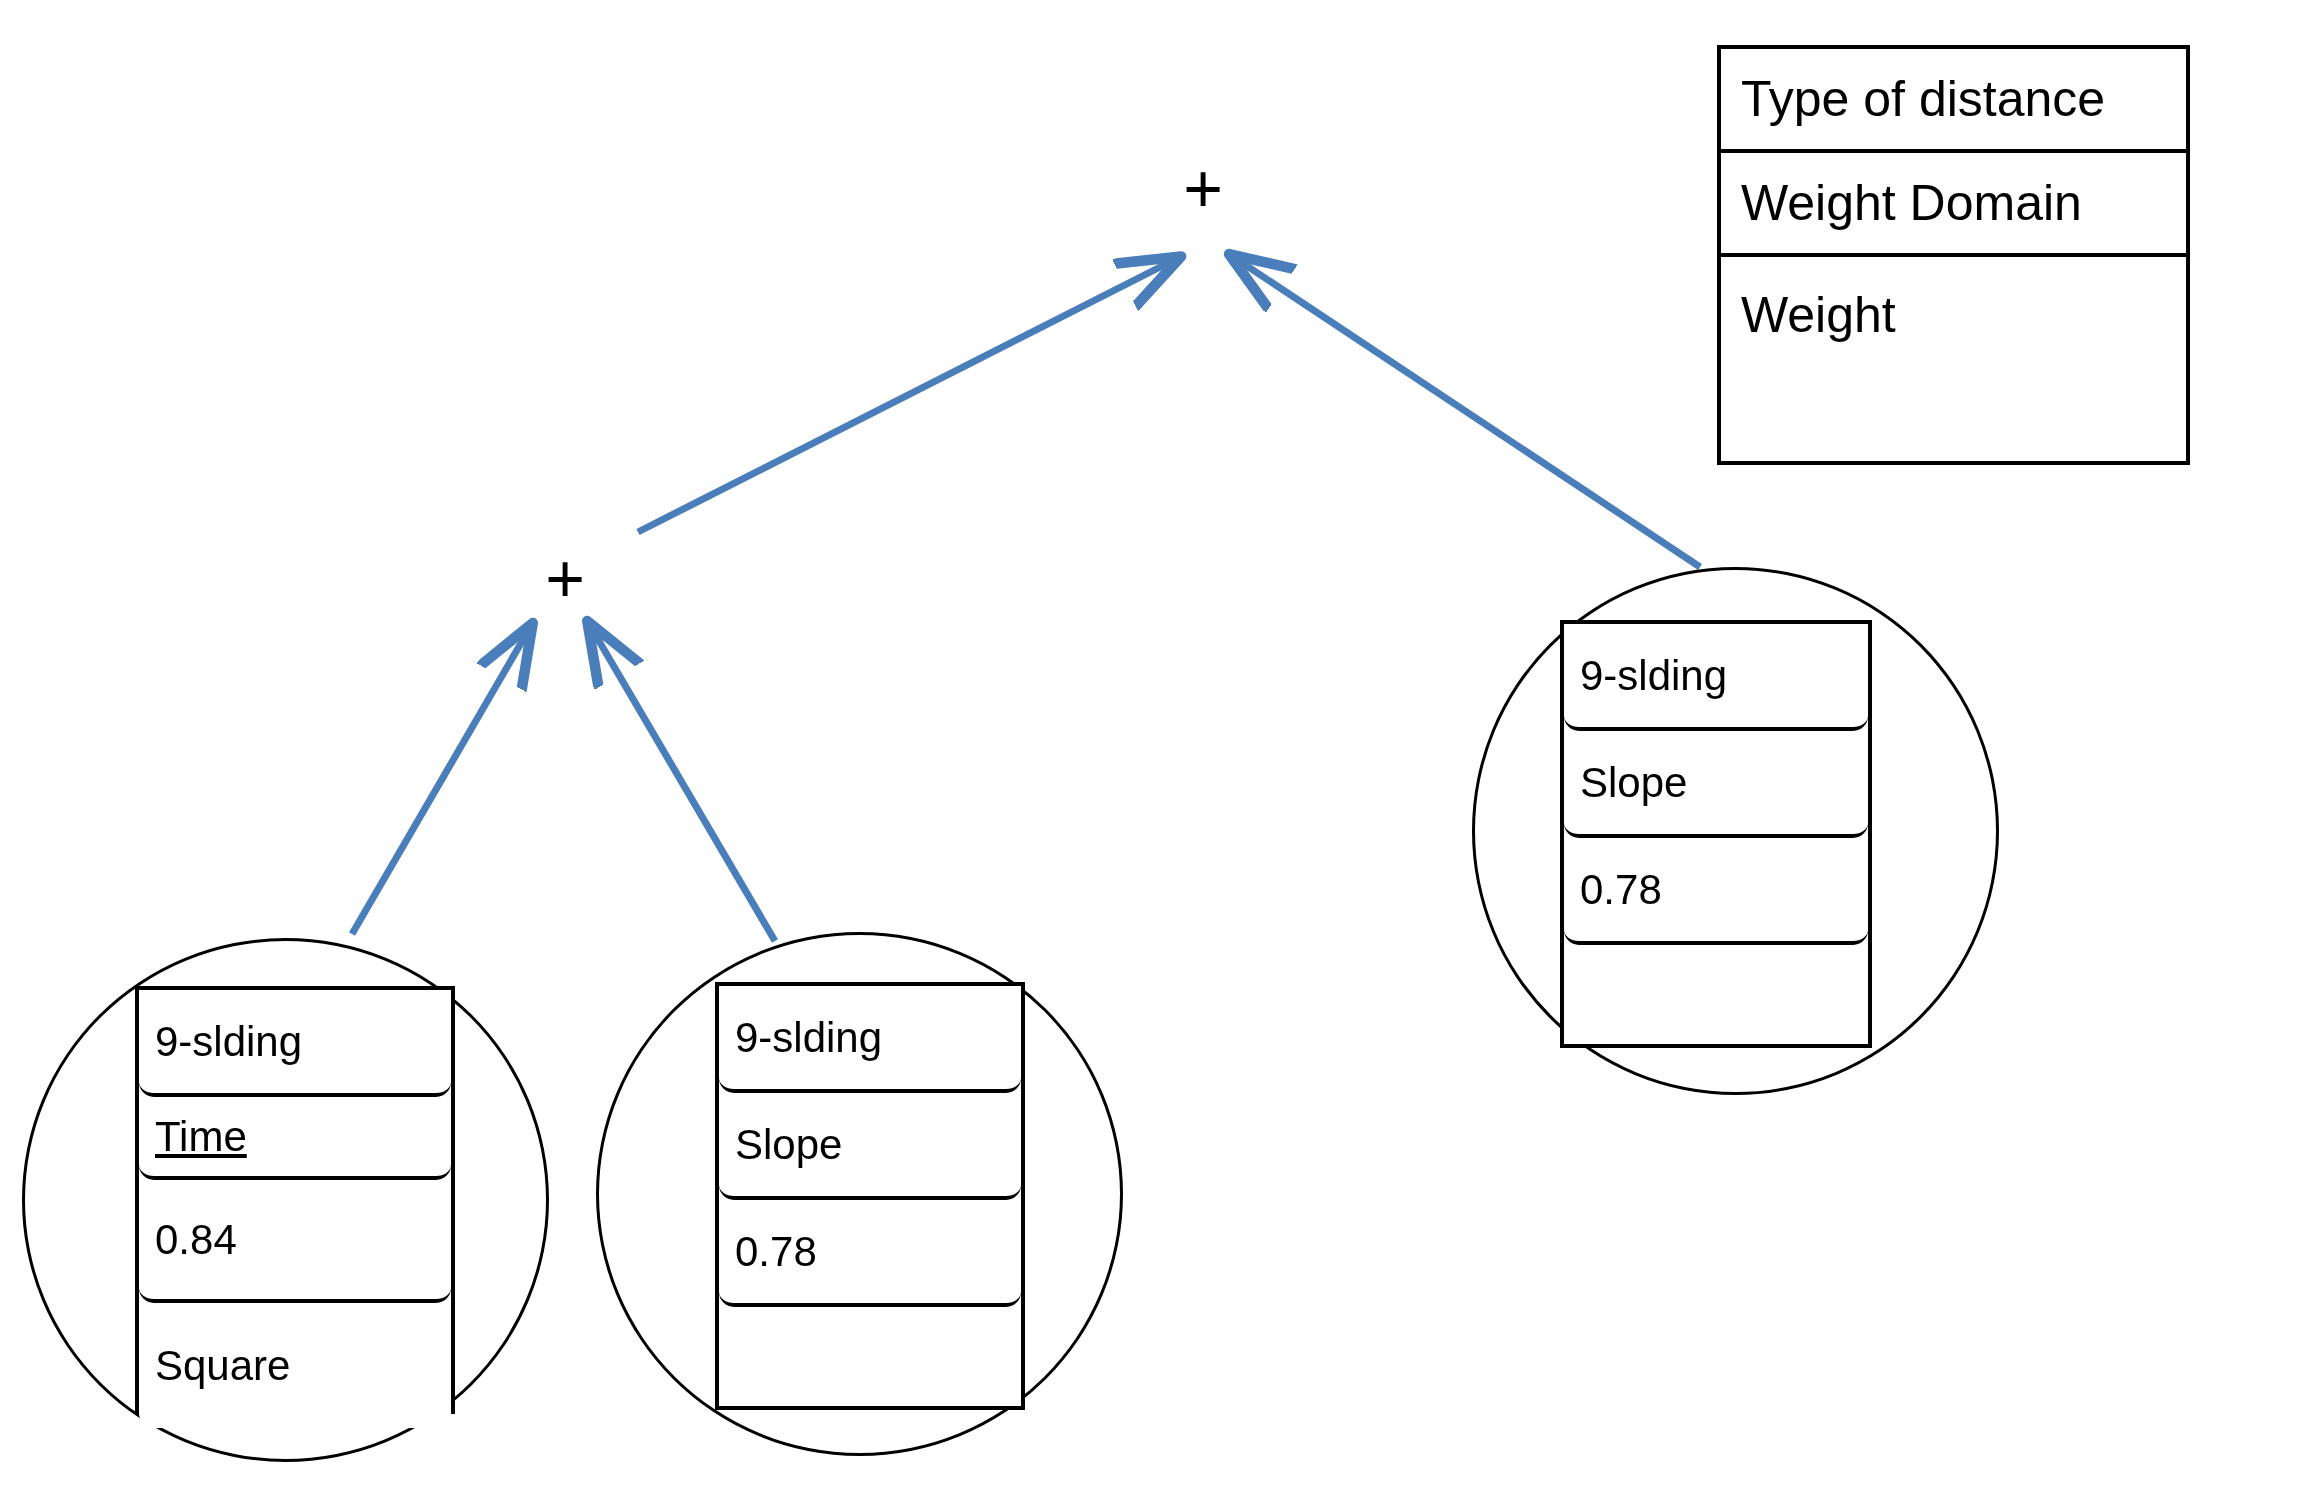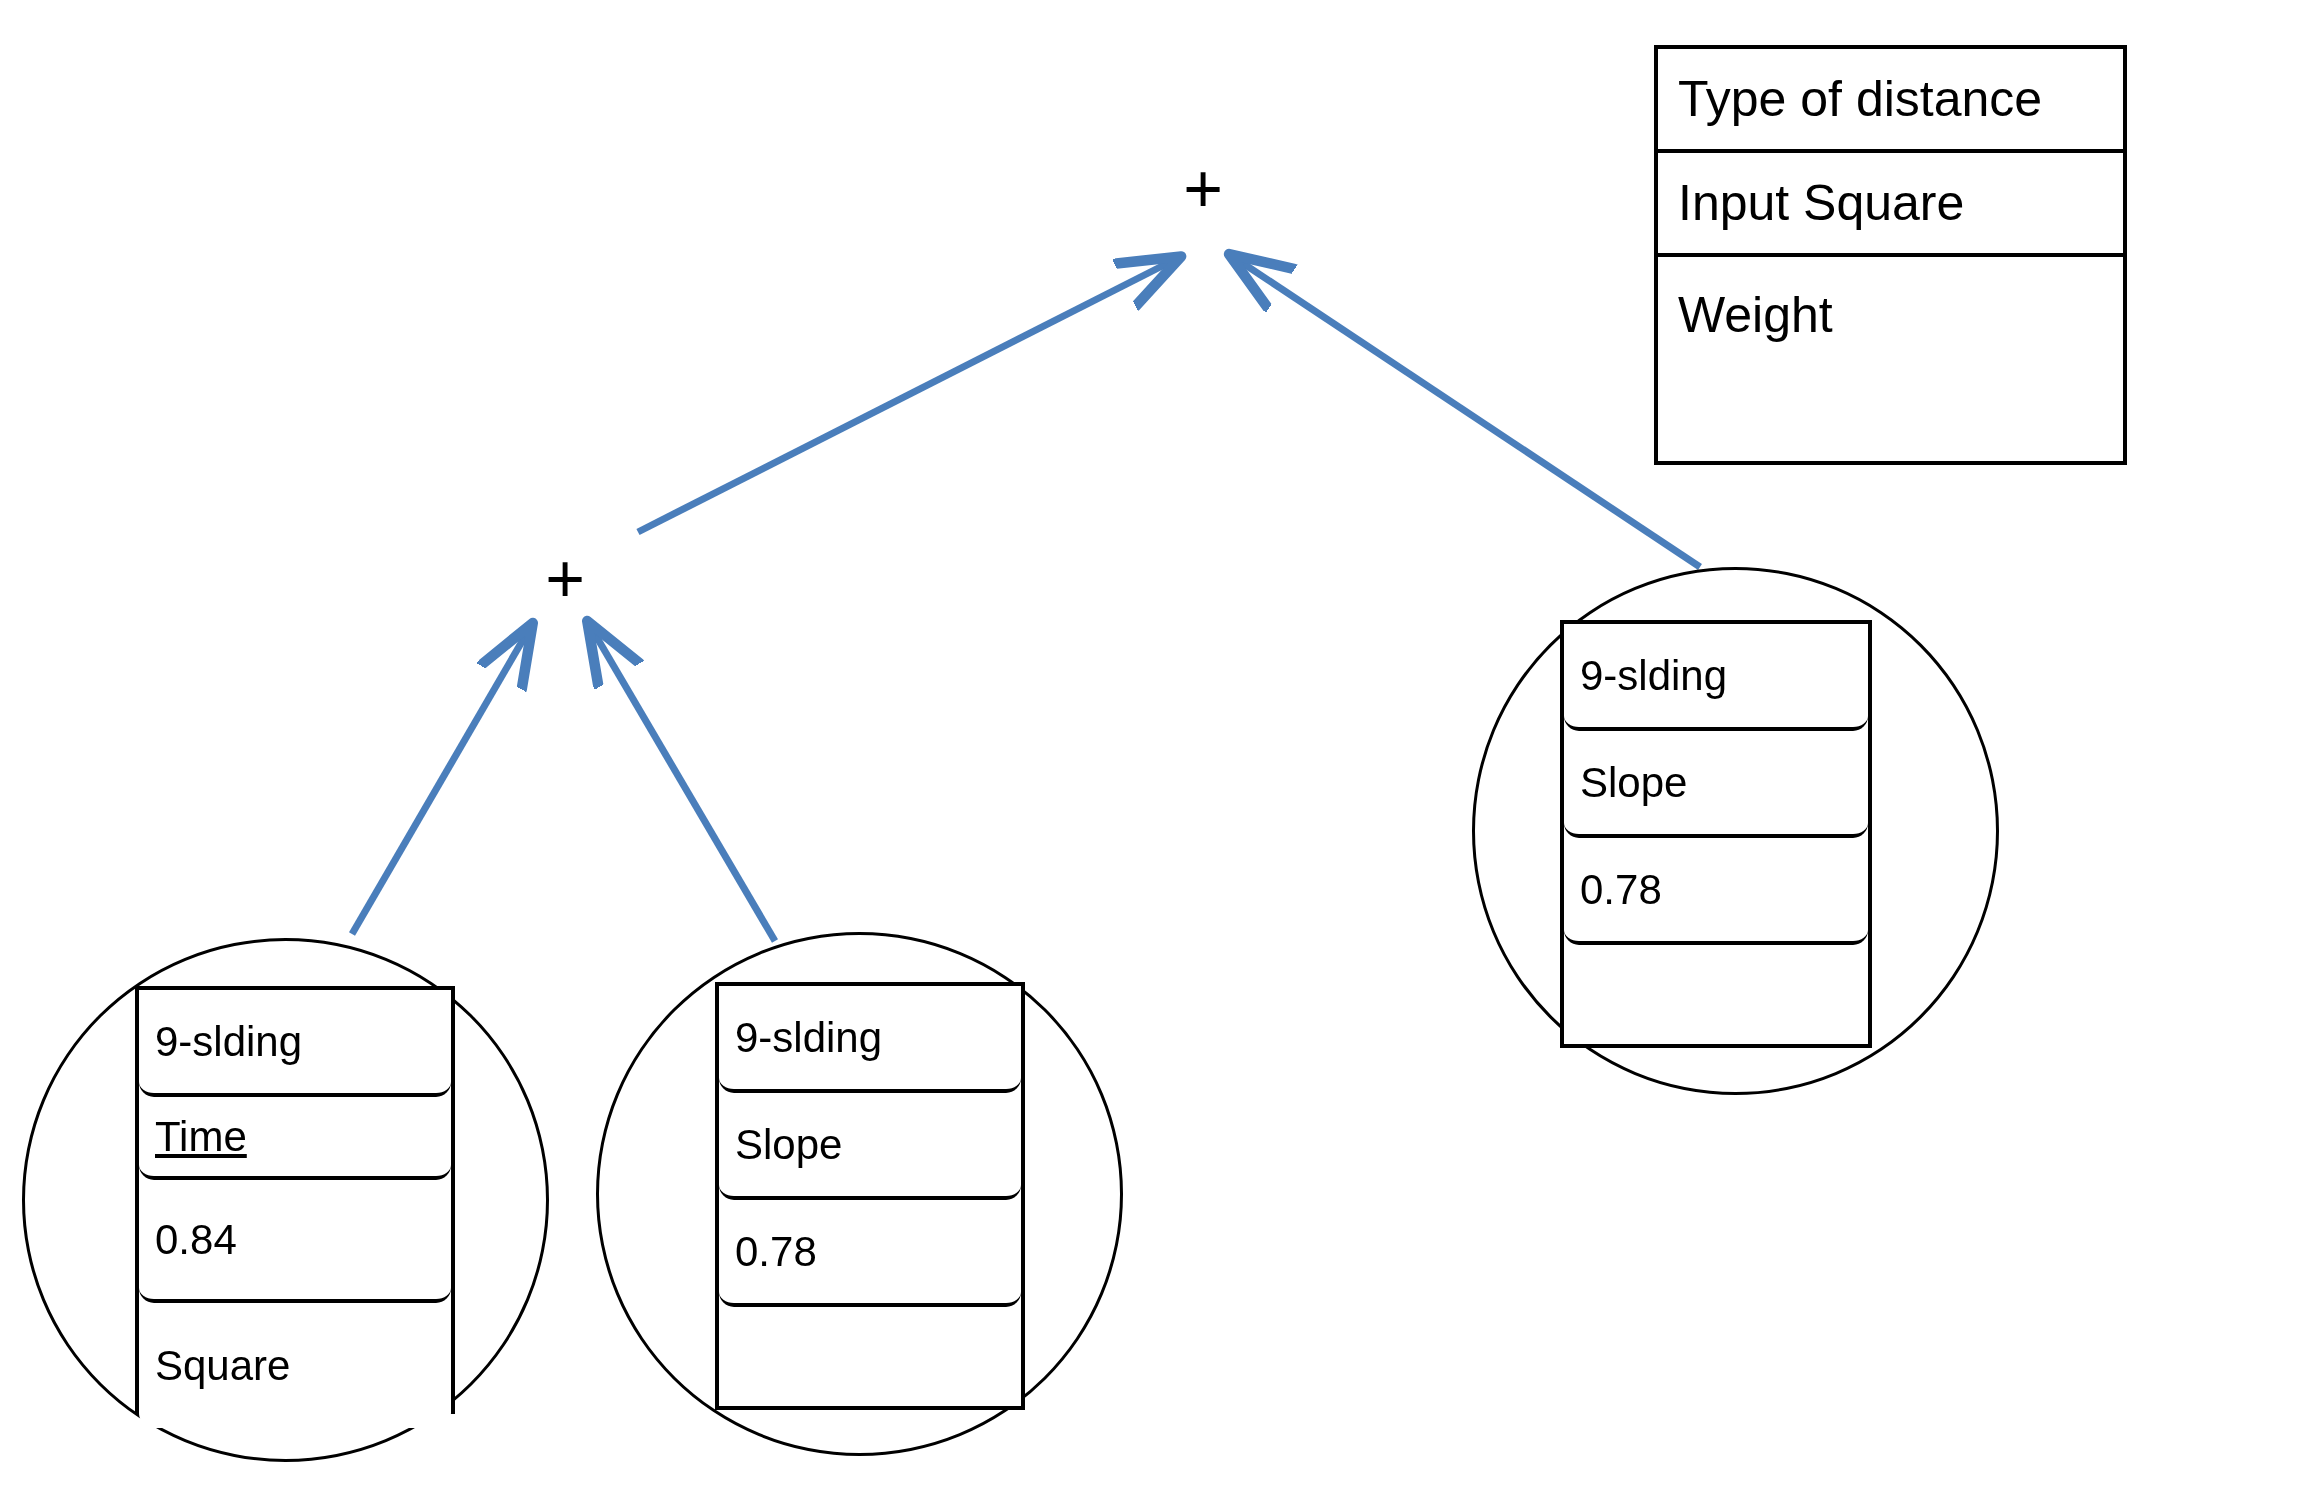--- a/index.html
+++ b/index.html
@@ -143,19 +143,19 @@
   <div class="leaf-node" style="left:1472px; top:567px;">
     <div class="leaf-circle" style="width:527px; height:528px;"></div>
     <div class="leaf-table" style="left:88px; top:53px; width:312px; height:428px;">
       <div class="leaf-row" style="height:107px;">9-slding</div>
       <div class="leaf-row" style="height:107px;">Slope</div>
       <div class="leaf-row" style="height:107px;">0.78</div>
       <div class="leaf-row" style="height:99px;"></div>
     </div>
   </div>
 
-  <div id="legend" style="left:1654px; top:45px; width:473px; height:420px;">
+  <div id="legend" style="left:1717px; top:45px; width:473px; height:420px;">
     <div class="legend-row" style="height:104px;">Type of distance</div>
-    <div class="legend-row" style="height:104px;">Input Square</div>
+    <div class="legend-row" style="height:104px;">Weight Domain</div>
     <div class="legend-row" style="height:116px;">Weight</div>
   </div>
 
 </div>
 
 </body></html>

